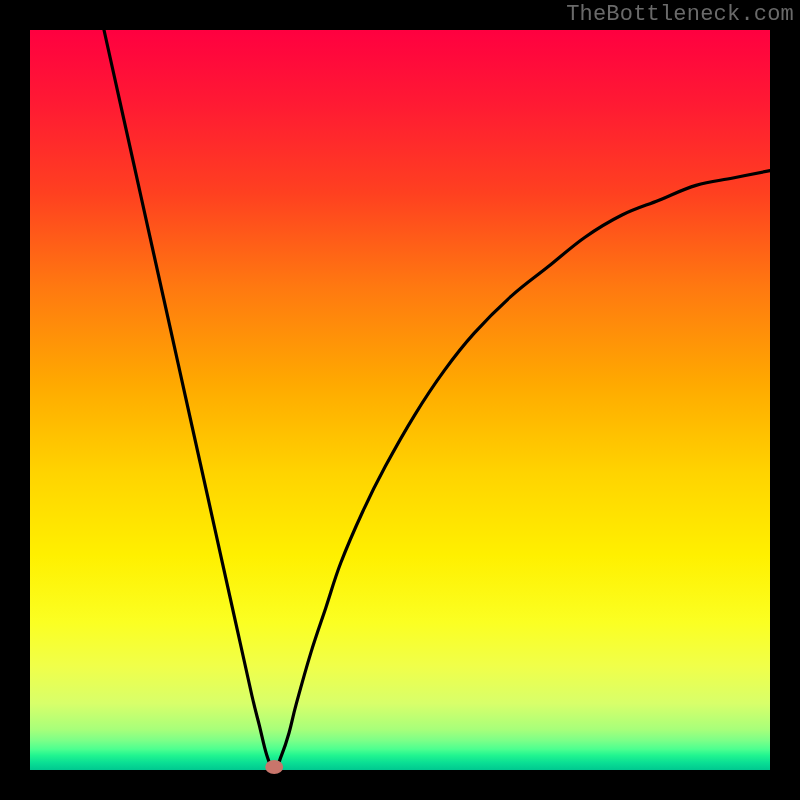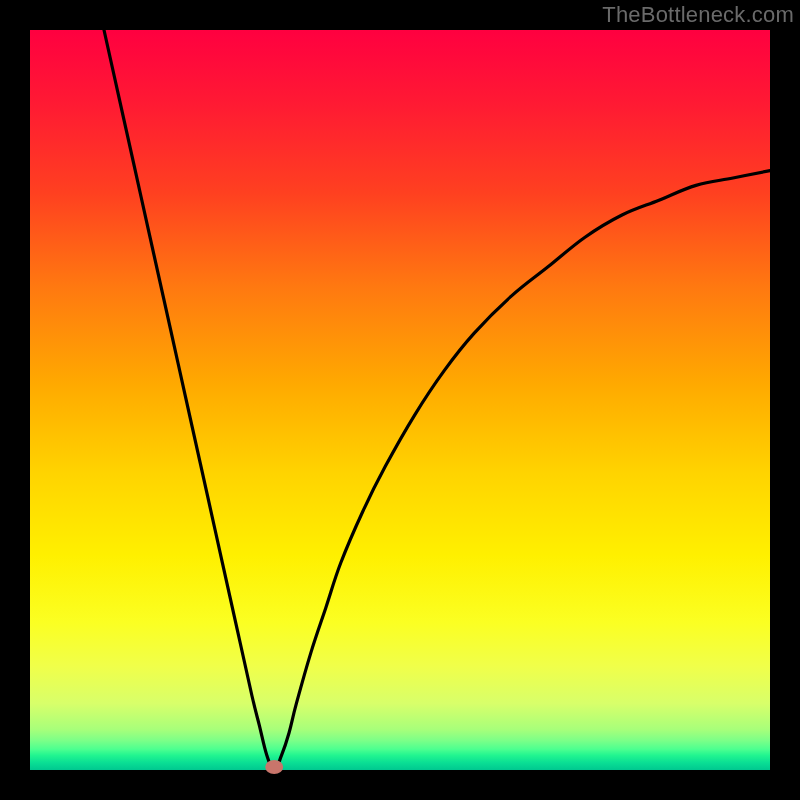--- a/index.html
+++ b/index.html
@@ -42,21 +42,21 @@
       #4cff90 97.2%,
       #22f590 98%,
       #0adf94 99%,
       #00c890 100%
     );
   }
   .watermark {
     position: absolute;
     top: 2px;
     right: 6px;
-    font-family: Liberation Sans, sans-serif;
+    font-family: Liberation Mono, monospace;
     font-size: 22px;
     color: #6a6a6a;
     font-weight: 500;
     letter-spacing: 0.2px;
   }
   svg.curve {
     position: absolute;
     left: 0;
     top: 0;
     width: 740px;

